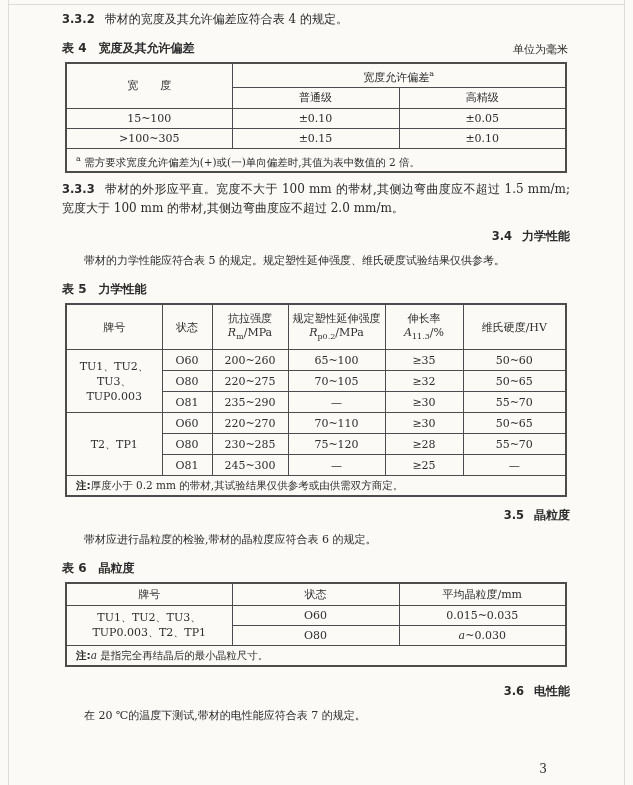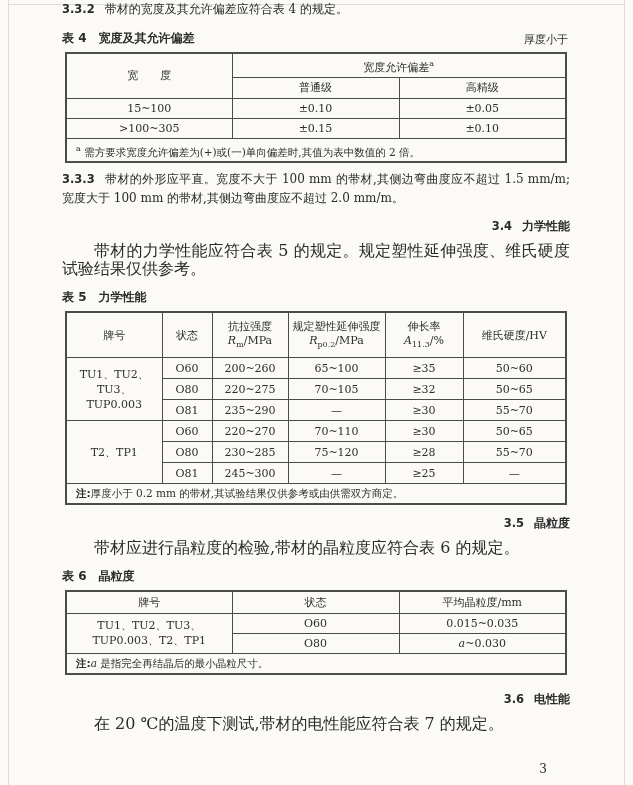--- a/index.html
+++ b/index.html
@@ -17,26 +17,26 @@
   .edge-right{left:624px;top:0;width:1px;height:785px;}
   .edge-top{left:8px;top:4px;width:617px;height:1px;}
   .content{position:absolute;left:62px;top:0;width:508px;}
 
   .doc-no{
     padding-top:13px;text-align:right;
     font-weight:bold;font-size:12.5px;letter-spacing:.5px;
   }
 
   p{margin:0;}
-  .clause{font-size:12px;line-height:19px;text-align:justify;}
+  .clause{margin-top:10px;font-size:12px;line-height:19px;text-align:justify;}
   .cnum{font-family:"DejaVu Sans","Liberation Sans",sans-serif;font-size:11.5px;margin-right:10px;}
   .heading{margin-top:9px;font-size:12px;line-height:18px;font-weight:bold;
     font-family:"DejaVu Sans","Liberation Sans",sans-serif;text-align:right;}
   .heading .cnum{margin-right:10px;}
-  .bodypara{margin-top:7px;font-size:16px;line-height:18px;text-indent:2em;text-align:justify;}
+  .bodypara{margin-top:7px;font-size:11px;line-height:18px;text-indent:2em;text-align:justify;}
 
   .caption-row{position:relative;margin-top:11px;height:17px;}
   .caption{display:block;text-align:left;font-weight:bold;font-size:12px;
     font-family:"DejaVu Sans","Liberation Sans",sans-serif;}
   .unitnote{position:absolute;right:2px;top:2px;font-size:11px;font-weight:normal;
     font-family:"DejaVu Serif","Liberation Serif",serif;}
 
   table{border-collapse:collapse;width:500px;margin:5px auto 0 auto;
     font-size:11px;color:#2e2e2e;table-layout:fixed;}
   table,td,th{border:1px solid #4c4c4c;}
@@ -74,21 +74,21 @@
   <div class="scan-edge edge-right"></div>
   <div class="scan-edge edge-top"></div>
 
   <div class="content">
 
 
     <p class="clause"><b class="cnum">3.3.2</b><span>带材的宽度及其允许偏差应符合表 4 的规定。</span></p>
 
     <div class="caption-row">
       <span class="caption">表 4　宽度及其允许偏差</span>
-      <span class="unitnote">厚度小于</span>
+      <span class="unitnote">单位为毫米</span>
     </div>
 
     <table class="t4">
       <colgroup>
           <col style="width:166px">
           <col style="width:167px">
           <col style="width:167px">
         </colgroup>
       <tbody>
           <tr class="r-head">

